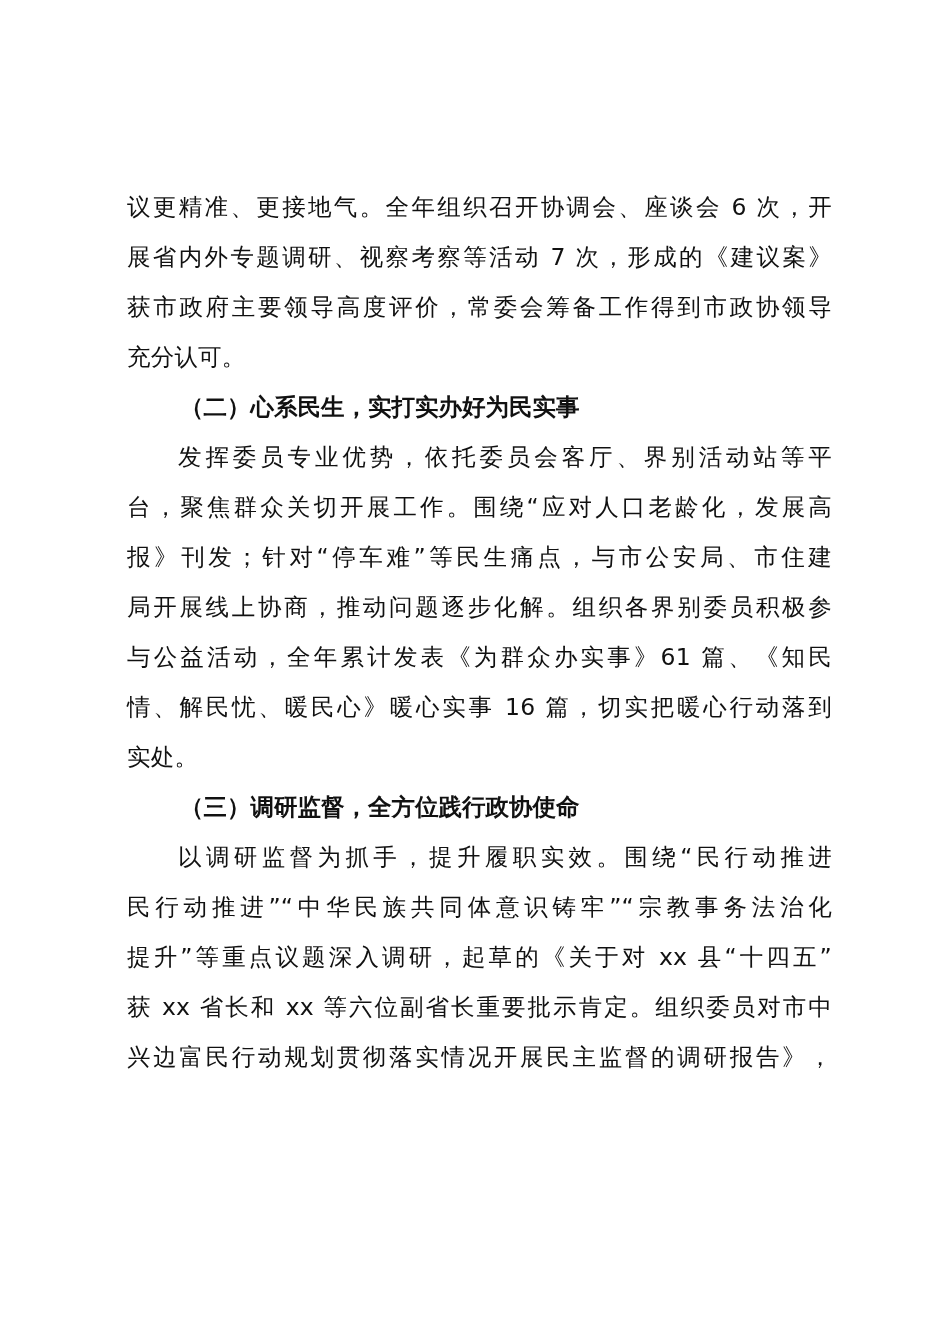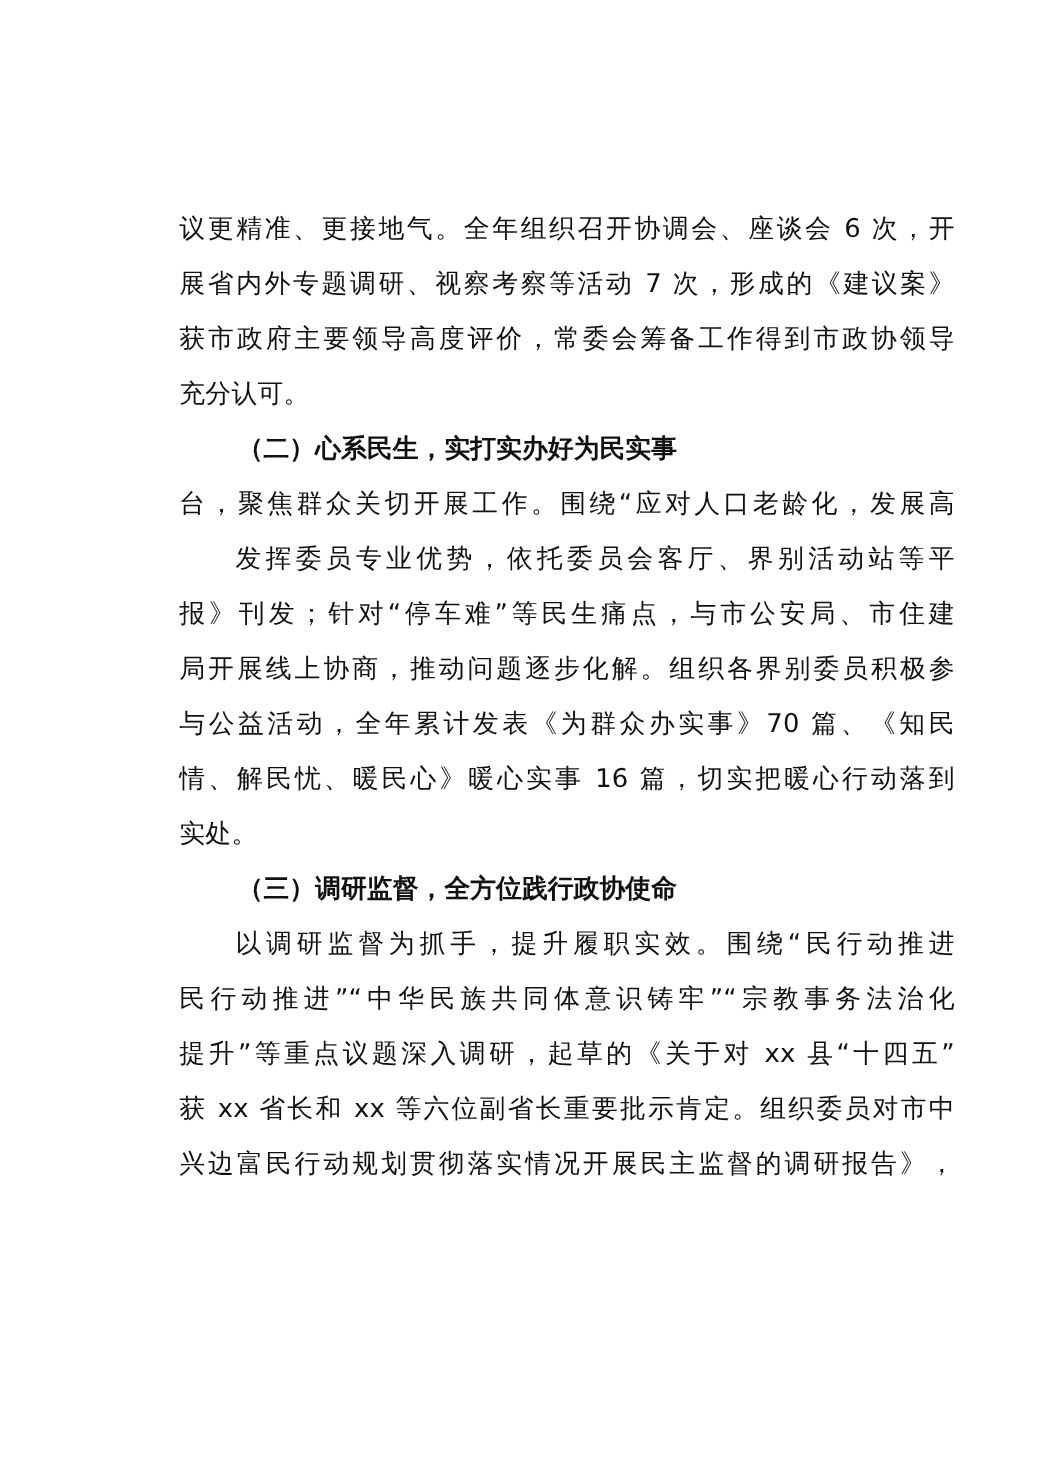--- a/index.html
+++ b/index.html
@@ -21,21 +21,20 @@
       top: 0;
       width: 950px;
       height: 1344px;
       background: #ffffff;
     }
     .content {
       position: absolute;
       left: 127px;
       top: 182px;
       width: 705px;
-      margin-left: 36px;
     }
     .line {
       height: 50px;
       line-height: 50px;
       font-size: 23.5px;
       white-space: nowrap;
       letter-spacing: 0.2px;
     }
     .line.justify {
       text-align: justify;
@@ -58,25 +57,25 @@
 
     <div>
       <div class="line justify">议更精准、更接地气。全年组织召开协调会、座谈会 6 次，开</div>
       <div class="line justify">展省内外专题调研、视察考察等活动 7 次，形成的《建议案》</div>
       <div class="line justify">获市政府主要领导高度评价，常委会筹备工作得到市政协领导</div>
       <div class="line">充分认可。</div>
     </div>
 
     <div>
       <div class="line heading">（二）心系民生，实打实办好为民实事</div>
+      <div class="line justify indent-first">发挥委员专业优势，依托委员会客厅、界别活动站等平</div>
       <div class="line justify">台，聚焦群众关切开展工作。围绕“应对人口老龄化，发展高</div>
-      <div class="line justify indent-first">发挥委员专业优势，依托委员会客厅、界别活动站等平</div>
       <div class="line justify">报》刊发；针对“停车难”等民生痛点，与市公安局、市住建</div>
       <div class="line justify">局开展线上协商，推动问题逐步化解。组织各界别委员积极参</div>
-      <div class="line justify">与公益活动，全年累计发表《为群众办实事》70 篇、《知民</div>
+      <div class="line justify">与公益活动，全年累计发表《为群众办实事》61 篇、《知民</div>
       <div class="line justify">情、解民忧、暖民心》暖心实事 16 篇，切实把暖心行动落到</div>
       <div class="line">实处。</div>
     </div>
 
     <div>
       <div class="line heading">（三）调研监督，全方位践行政协使命</div>
       <div class="line justify indent-first">以调研监督为抓手，提升履职实效。围绕“民行动推进</div>
       <div class="line justify">民行动推进”“中华民族共同体意识铸牢”“宗教事务法治化</div>
       <div class="line justify">提升”等重点议题深入调研，起草的《关于对 xx 县“十四五”</div>
       <div class="line justify">获 xx 省长和 xx 等六位副省长重要批示肯定。组织委员对市中</div>

